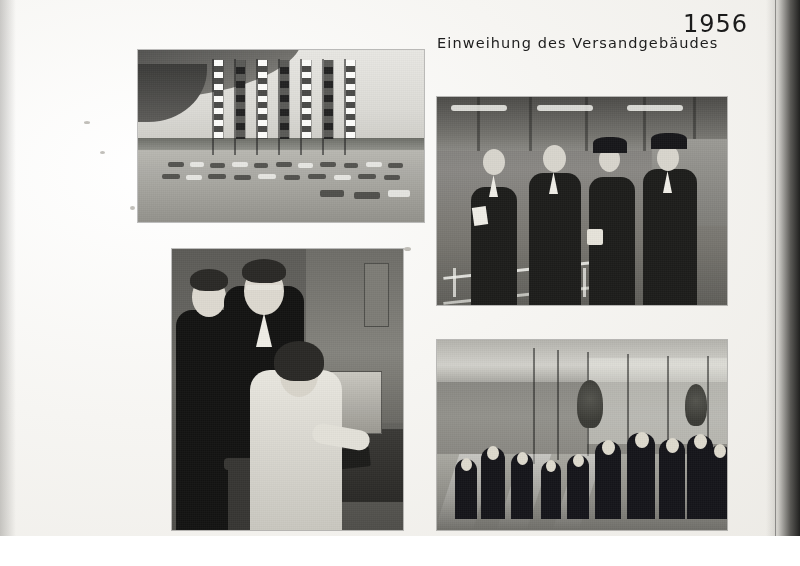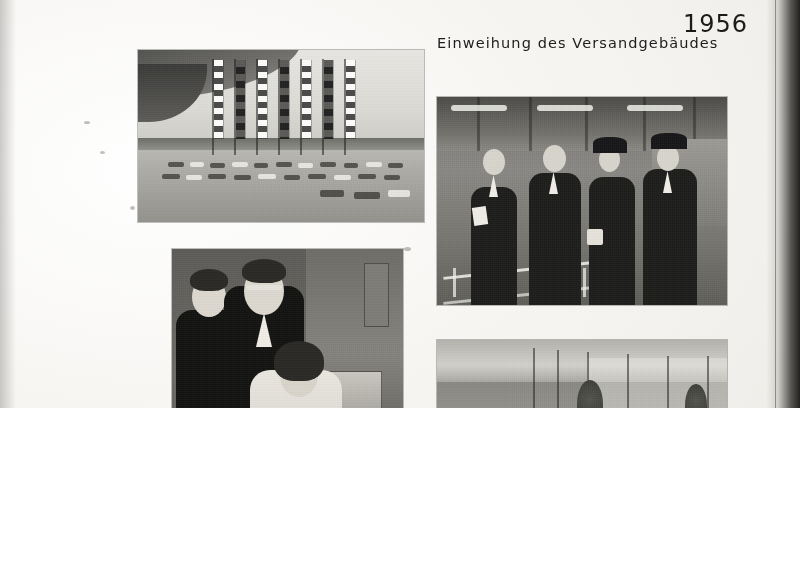--- a/index.html
+++ b/index.html
@@ -6,21 +6,21 @@
     margin: 0;
     padding: 0;
     background: #ffffff;
   }
   body {
     font-family: "Liberation Sans", sans-serif;
   }
   .page {
     position: relative;
     width: 800px;
-    height: 408px;
+    height: 536px;
     background: #eab308;
     overflow: hidden;
     text-align: center;
   }
   
   .paper {
     position: absolute;
     left: 0; top: 0;
     width: 800px; height: 566px;
     background:

